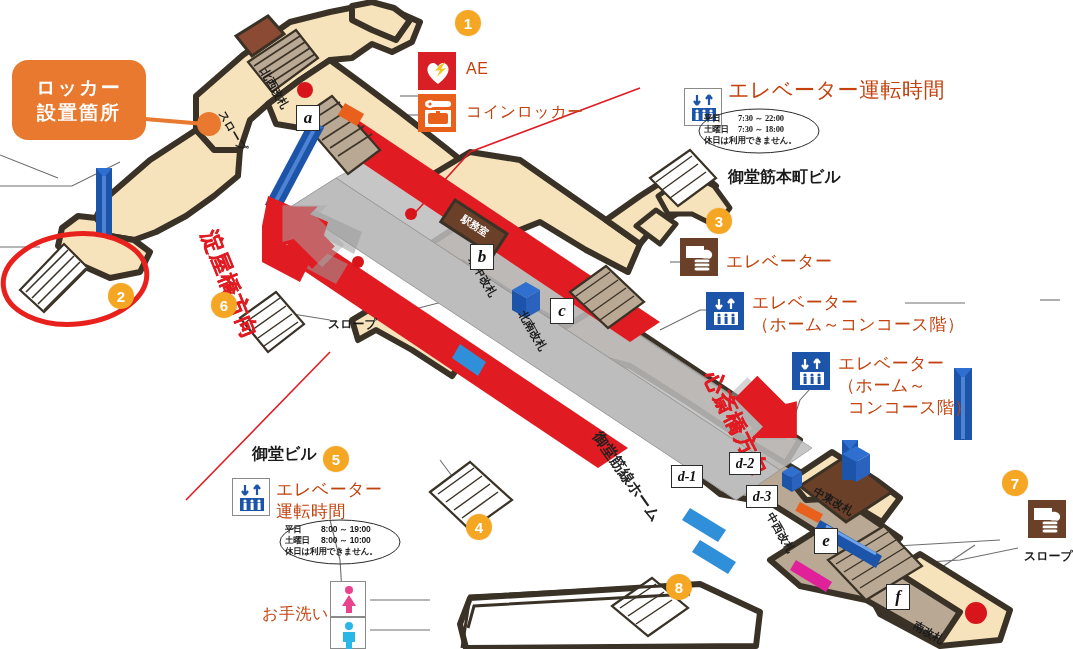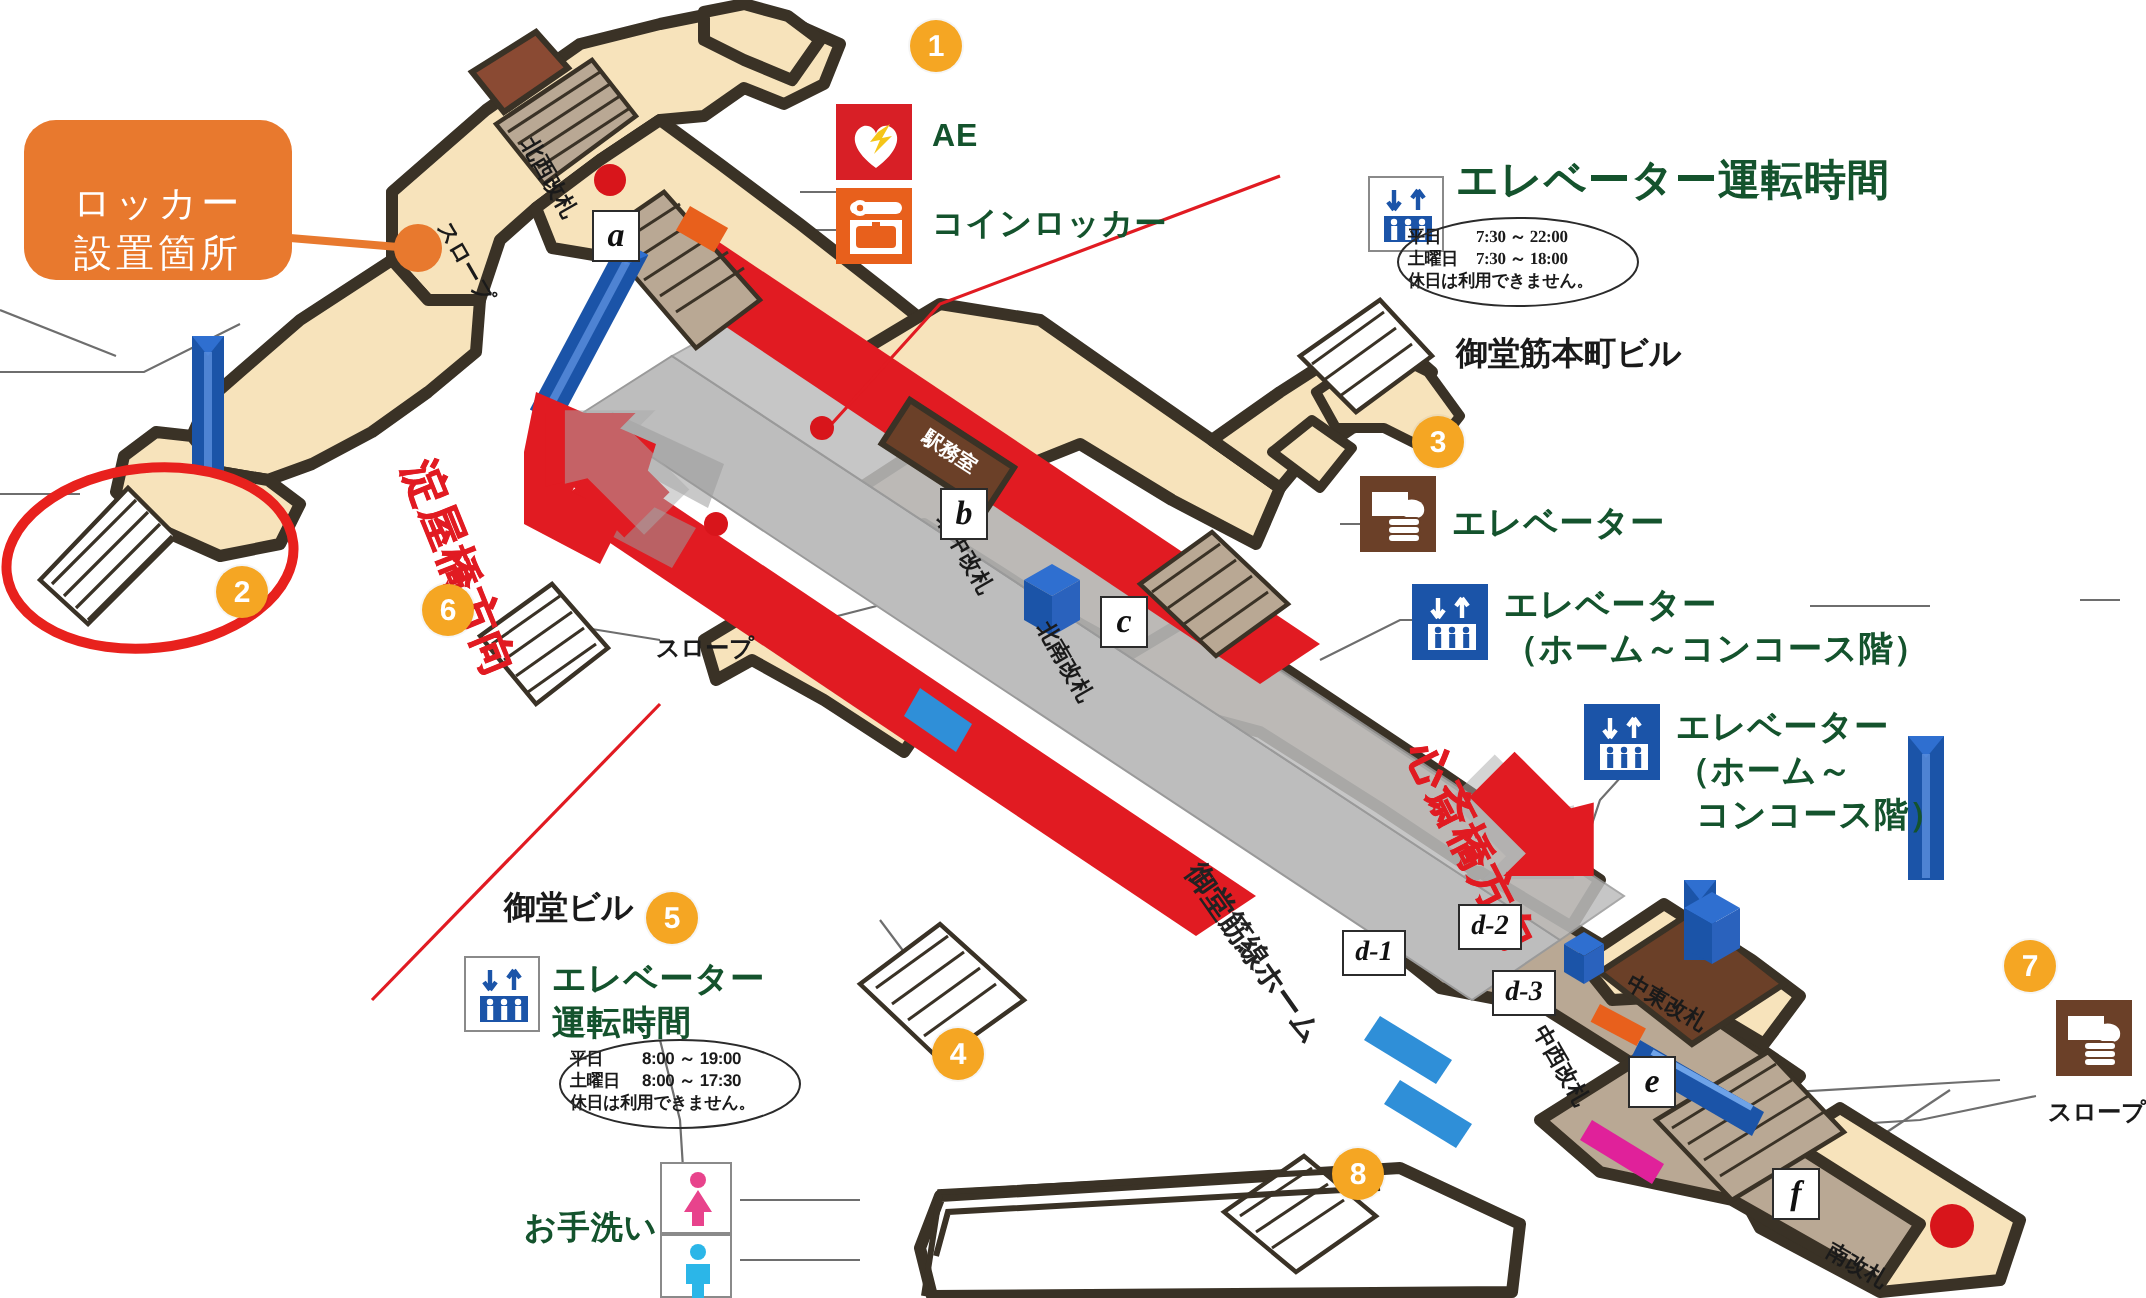--- a/index.html
+++ b/index.html
@@ -13,30 +13,30 @@
     overflow:hidden;
     background:#ffffff;
   }
   #mapsvg{position:absolute;left:0;top:0;width:1073px;height:649px;}
 
   .ov{position:absolute;}
 
   
   .callout{
     background:#e8792e;border-radius:16px;
-    color:#fff;font-weight:normal;
-    display:flex;flex-direction:column;align-items:center;justify-content:flex-end;
+    color:#fff;font-weight:bold;
+    display:flex;flex-direction:column;align-items:center;justify-content:center;
     line-height:1.32;letter-spacing:2px;
     box-shadow:none;
   }
   .callout span{display:block;white-space:nowrap;}
 
   
   .legend-label{
-    font-weight:bold;color:#14532d;white-space:nowrap;
+    font-weight:normal;color:#c2410c;white-space:nowrap;
     letter-spacing:.5px;
   }
   .hours{
     font-size:8.5px;color:#1a1a1a;line-height:1.28;white-space:nowrap;
     font-weight:bold;letter-spacing:-.2px;
   }
   .hours i{font-style:normal;display:inline-block;}
 
   
   .icobox{position:absolute;box-sizing:border-box;}
@@ -483,21 +483,21 @@
           <rect x="17.6" y="24" width="3" height="7"></rect>
         <circle cx="26" cy="22" r="1.6"></circle>
           <rect x="24.6" y="24" width="3" height="7"></rect>
       </g>
     </svg>
   </div>
   <div class="ov legend-label" style="left:276px;top:478px;font-size:17px;">エレベーター</div>
   <div class="ov legend-label" style="left:276px;top:500px;font-size:17px;">運転時間</div>
   <div class="ov hours" style="left:285px;top:524px;">
     <div><i style="width:36px;">平日</i><i>8:00 ～ 19:00</i></div>
-    <div><i style="width:36px;">土曜日</i><i>8:00 ～ 17:30</i></div>
+    <div><i style="width:36px;">土曜日</i><i>8:00 ～ 10:00</i></div>
     <div><i>休日は利用できません。</i></div>
   </div>
   <svg class="ov" style="left:277px;top:518px;" width="126" height="48">
     <ellipse cx="63" cy="24" rx="60" ry="22" fill="none" stroke="#2b2b2b" stroke-width="1"></ellipse>
   </svg>
 
   <div class="ov legend-label" style="left:262px;top:604px;font-size:16px;">お手洗い</div>
   <div class="ov icobox ico-wc" style="left:330px;top:581px;width:36px;height:36px;">
     <svg viewBox="0 0 36 36" width="36" height="36">
       <circle cx="18" cy="8" r="4" fill="#e8438c"></circle>

